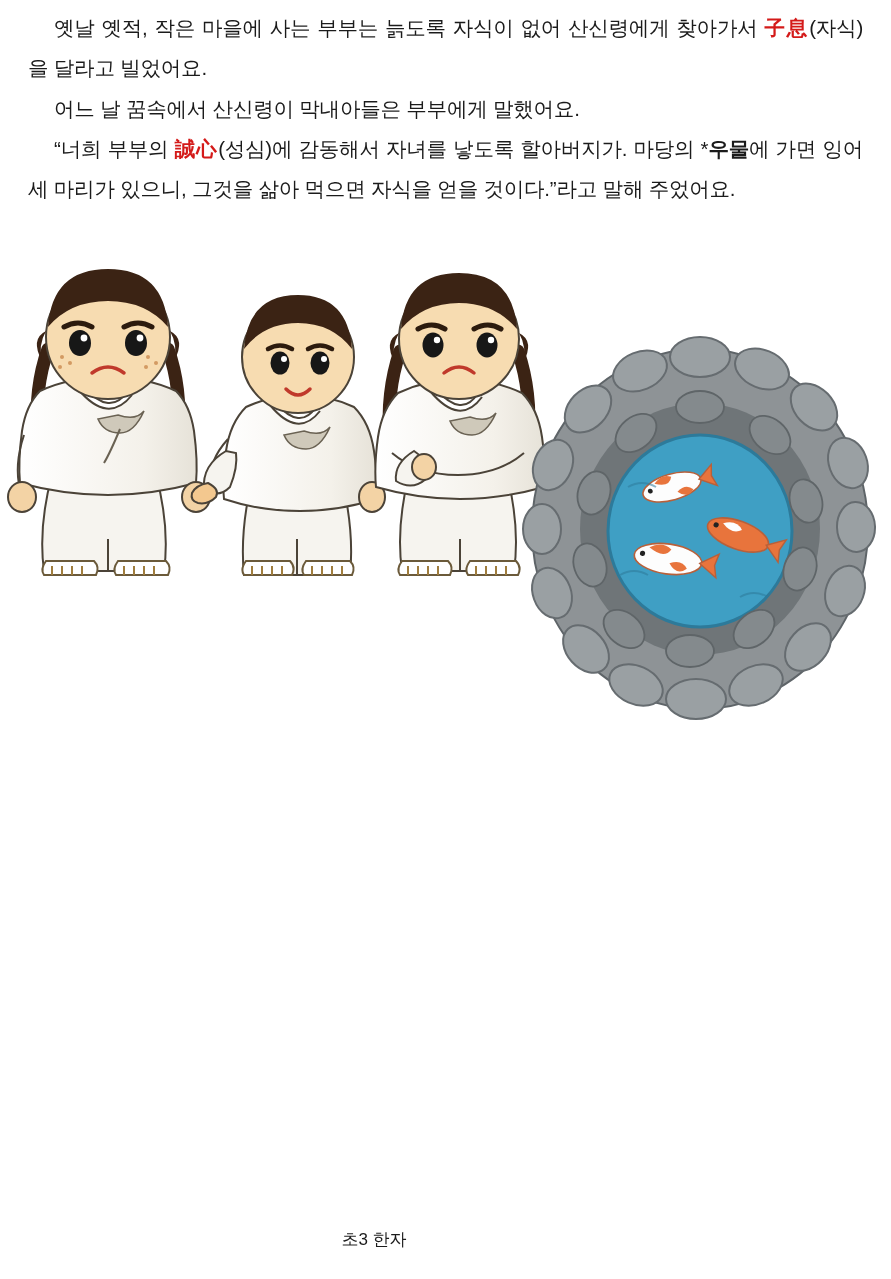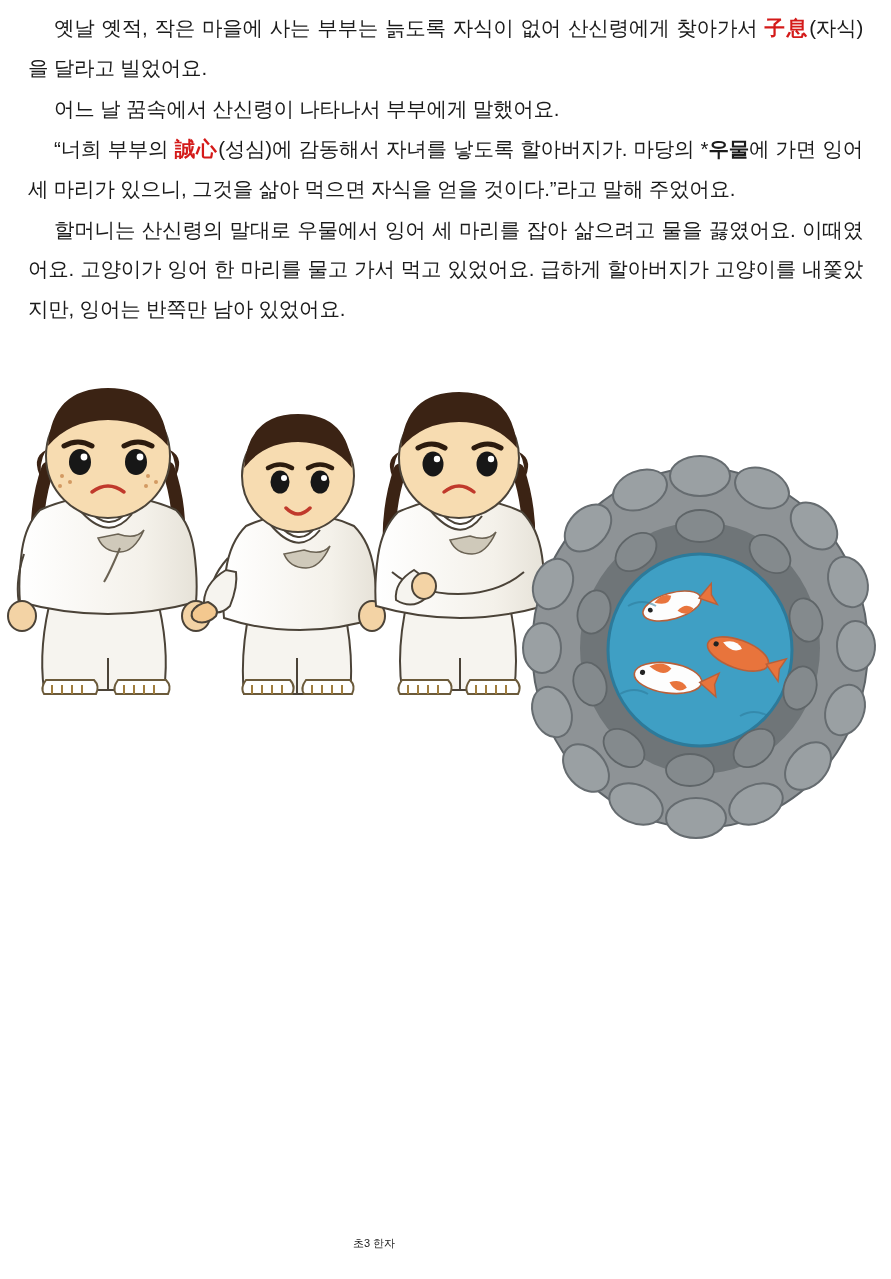--- a/index.html
+++ b/index.html
@@ -63,43 +63,40 @@
     margin-left: -28px;
     margin-top: 30px;
   }
 
   .footer {
     position: absolute;
     bottom: 28px;
     left: 0;
     width: 748px;
     text-align: center;
-    font-size: 11px;
+    font-size: 17px;
     color: #1b1b1b;
   }
 
   svg { display: block; }
 </style>
 </head>
 <body>
 
 <div class="page">
 
   <div class="story">
     <p class="para">
       <span>옛날 옛적, 작은 마을에 사는 부부는 늙도록 자식이 없어 산신령에게 찾아가서 </span><span class="hanja">子息</span><span>(자식)을 달라고 빌었어요.</span>
     </p>
     <p class="para">
-      <span>어느 날 꿈속에서 산신령이 나타나서 부부에게 말했어요.</span>
+      <span>어느 날 꿈속에서 산신령이 막내아들은 부부에게 말했어요.</span>
     </p>
     <p class="para">
       <span>“너희 부부의 </span><span class="hanja">誠心</span><span>(성심)에 감동해서 자녀를 낳도록 할아버지가. 마당의 *</span><span class="bold">우물</span><span>에 가면 잉어 세 마리가 있으니, 그것을 삶아 먹으면 자식을 얻을 것이다.”라고 말해 주었어요.</span>
-    </p>
-    <p class="para">
-      <span>할머니는 산신령의 말대로 우물에서 잉어 세 마리를 잡아 삶으려고 물을 끓였어요. 이때였어요. 고양이가 잉어 한 마리를 물고 가서 먹고 있었어요. 급하게 할아버지가 고양이를 내쫓았지만, 잉어는 반쪽만 남아 있었어요.</span>
     </p>
   </div>
 
   <div class="illustration">
     <svg width="891" height="520" viewBox="0 0 891 520">
       <defs>
         <linearGradient id="clothShade" x1="0" y1="0" x2="1" y2="0">
           <stop offset="0%" stop-color="#ffffff"></stop>
           <stop offset="70%" stop-color="#f4f1ea"></stop>
           <stop offset="100%" stop-color="#e6e2d8"></stop>

